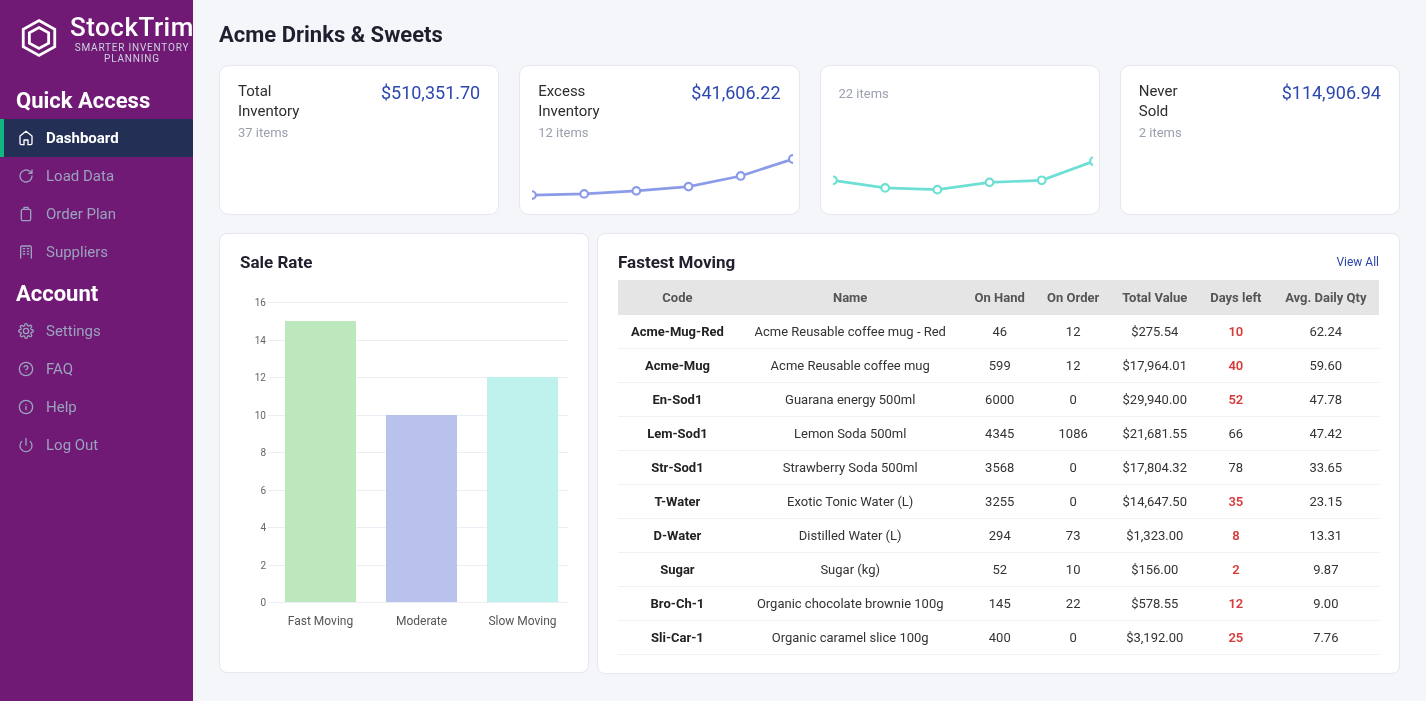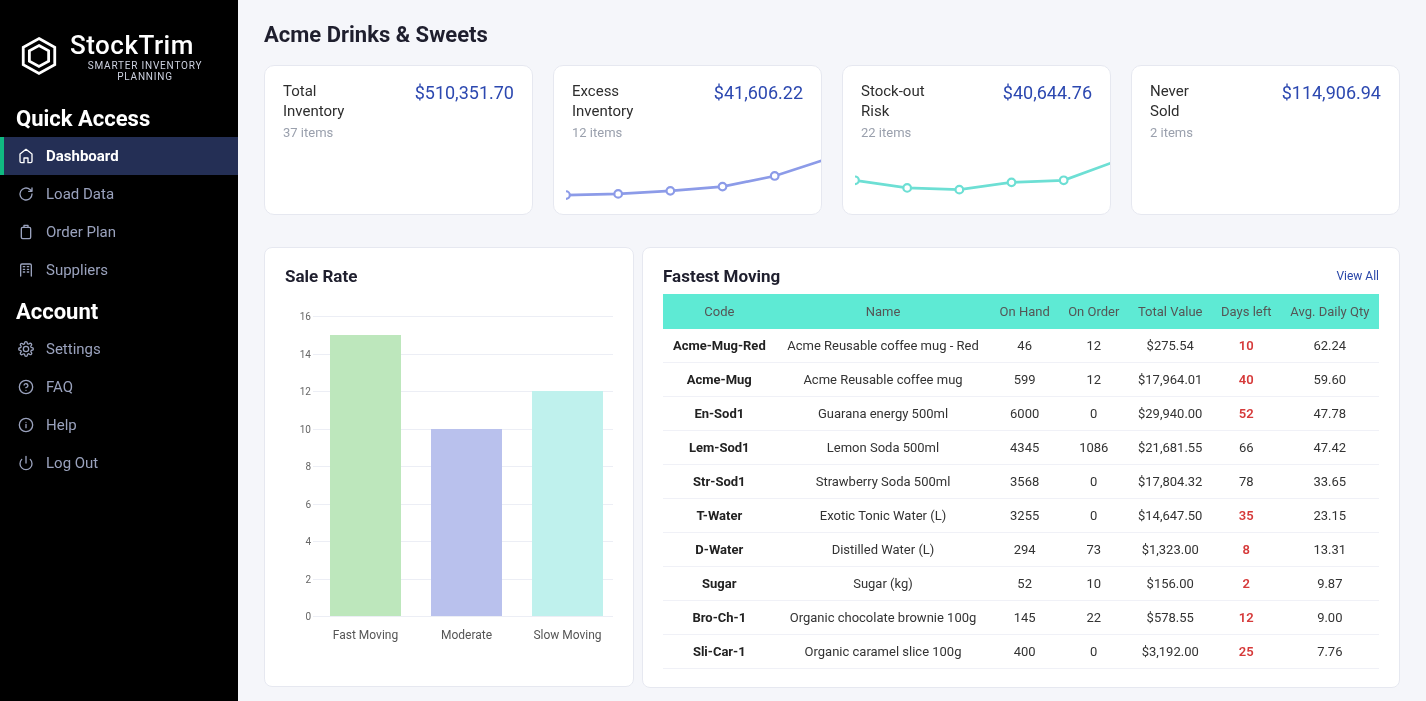--- a/index.html
+++ b/index.html
@@ -1,31 +1,31 @@
 <!DOCTYPE html>
 <html><head>
 <meta charset="utf-8">
 <style>
   *{box-sizing:border-box;margin:0;padding:0;font-family:-apple-system,BlinkMacSystemFont,"Segoe UI",Roboto,Arial,sans-serif}
   body{background:#f5f6fa;color:#2c2c2c;width:1426px;height:701px;overflow:hidden;display:flex}
   
-  .sidebar{width:238px;background:#000000;color:#cbd0df;height:100%;padding-top:24px}
+  .sidebar{width:193px;background:#701a75;color:#cbd0df;height:100%;padding-top:6px}
   .brand{display:flex;align-items:center;gap:10px;padding:6px 18px 14px 18px}
   .brand-logo{width:42px;height:42px;display:flex;align-items:center;justify-content:center}
   .brand-text{color:#fff}
   .brand-text .title{font-size:26px;font-weight:500;letter-spacing:.5px}
   .brand-text .tag{font-size:10px;letter-spacing:.8px;color:#cdd2e0;text-align:center}
   .section-title{color:#fff;font-size:22px;font-weight:700;padding:10px 16px 6px 16px}
   .nav-item{display:flex;align-items:center;gap:12px;padding:10px 18px;font-size:15px;color:#9aa2bd;cursor:pointer}
   .nav-item.active{background:#242f55;color:#fff;font-weight:700;border-left:4px solid #10b981;padding-left:14px}
   .nav-icon{width:16px;height:16px;display:inline-flex;align-items:center;justify-content:center}
   
   .main{flex:1;padding:22px 26px;overflow:auto}
   .page-title{font-size:22px;font-weight:700;color:#1f1f2e;margin-bottom:18px}
-  .cards-row{display:flex;gap:20px;margin-bottom:32px}
+  .cards-row{display:flex;gap:20px;margin-bottom:18px}
   .stat-card{flex:1;background:#fff;border:1px solid #e6e8f0;border-radius:10px;padding:16px 18px;height:150px;position:relative;overflow:hidden}
   .stat-head{display:flex;justify-content:space-between;align-items:flex-start}
   .stat-label{font-size:15px;line-height:1.3;color:#2e2e2e}
   .stat-value{font-size:18px;font-weight:400;color:#2c48b0}
   .stat-sub{font-size:13px;color:#9aa0ad;margin-top:4px}
   .sparkline{position:absolute;left:12px;right:12px;bottom:10px;height:50px}
   .panels-row{display:flex;gap:8px}
   .panel{background:#fff;border:1px solid #e6e8f0;border-radius:8px;padding:18px 20px}
   .panel-header{display:flex;align-items:center;justify-content:space-between;margin-bottom:8px}
   .panel-title{font-size:17px;font-weight:700;color:#1f1f2e}
@@ -37,21 +37,21 @@
   .y-grid{position:absolute;left:28px;right:0;border-top:1px solid #eceef5;height:0}
   .bars{position:absolute;left:35px;right:0;bottom:40px;height:300px;display:flex;align-items:flex-end;gap:30px;padding:0 10px}
   .bar{flex:1;border-radius:0}
   .bar.green{background:#bde7bc}
   .bar.purple{background:#b9c1ed}
   .bar.teal{background:#bff1ed}
   .x-labels{position:absolute;left:35px;right:0;bottom:14px;display:flex;gap:30px;padding:0 10px}
   .x-labels span{flex:1;text-align:center;font-size:12px;color:#555}
   .fast-panel{flex:1;min-width:0}
   table{width:100%;border-collapse:collapse;font-size:13px}
-  thead th{background:#5eead4;color:#555;font-weight:400;padding:10px 8px;}
+  thead th{background:#e5e5e5;color:#555;font-weight:700;padding:10px 8px;}
   tbody td{padding:9px 8px;border-bottom:1px solid #f0f1f7;text-align:center;color:#333}
   tbody td.code{font-weight:700;color:#222}
   td.red{color:#d63a3a;font-weight:600}
 </style>
 </head>
 <body>
 
 <div class="sidebar">
   <div class="brand">
     <div class="brand-logo">
@@ -156,24 +156,20 @@
           <path d="M0.0,37.8 L48.0,36.7 L96.0,33.9 L144.0,30.0 L192.0,20.2 L240.0,4.6" fill="none" stroke="#8c9be8" stroke-width="2.5"></path>
           <circle cx="0.0" cy="37.8" r="3.5" fill="#fff" stroke="#8c9be8" stroke-width="2"></circle>
           <circle cx="48.0" cy="36.7" r="3.5" fill="#fff" stroke="#8c9be8" stroke-width="2"></circle>
           <circle cx="96.0" cy="33.9" r="3.5" fill="#fff" stroke="#8c9be8" stroke-width="2"></circle>
           <circle cx="144.0" cy="30.0" r="3.5" fill="#fff" stroke="#8c9be8" stroke-width="2"></circle>
           <circle cx="192.0" cy="20.2" r="3.5" fill="#fff" stroke="#8c9be8" stroke-width="2"></circle>
           <circle cx="240.0" cy="4.6" r="3.5" fill="#fff" stroke="#8c9be8" stroke-width="2"></circle>
         </svg>
       </div>
       <div class="stat-card">
-        <div class="stat-head">
-          <div class="stat-label">Stock-out<br>Risk</div>
-          <div class="stat-value">$40,644.76</div>
-        </div>
         <div class="stat-sub">22 items</div>
         <svg class="sparkline" viewBox="0 0 240 46" preserveAspectRatio="none">
           <path d="M0.0,24.2 L48.0,31.2 L96.0,32.8 L144.0,26.1 L192.0,24.2 L240.0,6.6" fill="none" stroke="#6ddfd4" stroke-width="2.5"></path>
           <circle cx="0.0" cy="24.2" r="3.5" fill="#fff" stroke="#6ddfd4" stroke-width="2"></circle>
           <circle cx="48.0" cy="31.2" r="3.5" fill="#fff" stroke="#6ddfd4" stroke-width="2"></circle>
           <circle cx="96.0" cy="32.8" r="3.5" fill="#fff" stroke="#6ddfd4" stroke-width="2"></circle>
           <circle cx="144.0" cy="26.1" r="3.5" fill="#fff" stroke="#6ddfd4" stroke-width="2"></circle>
           <circle cx="192.0" cy="24.2" r="3.5" fill="#fff" stroke="#6ddfd4" stroke-width="2"></circle>
           <circle cx="240.0" cy="6.6" r="3.5" fill="#fff" stroke="#6ddfd4" stroke-width="2"></circle>
         </svg>

